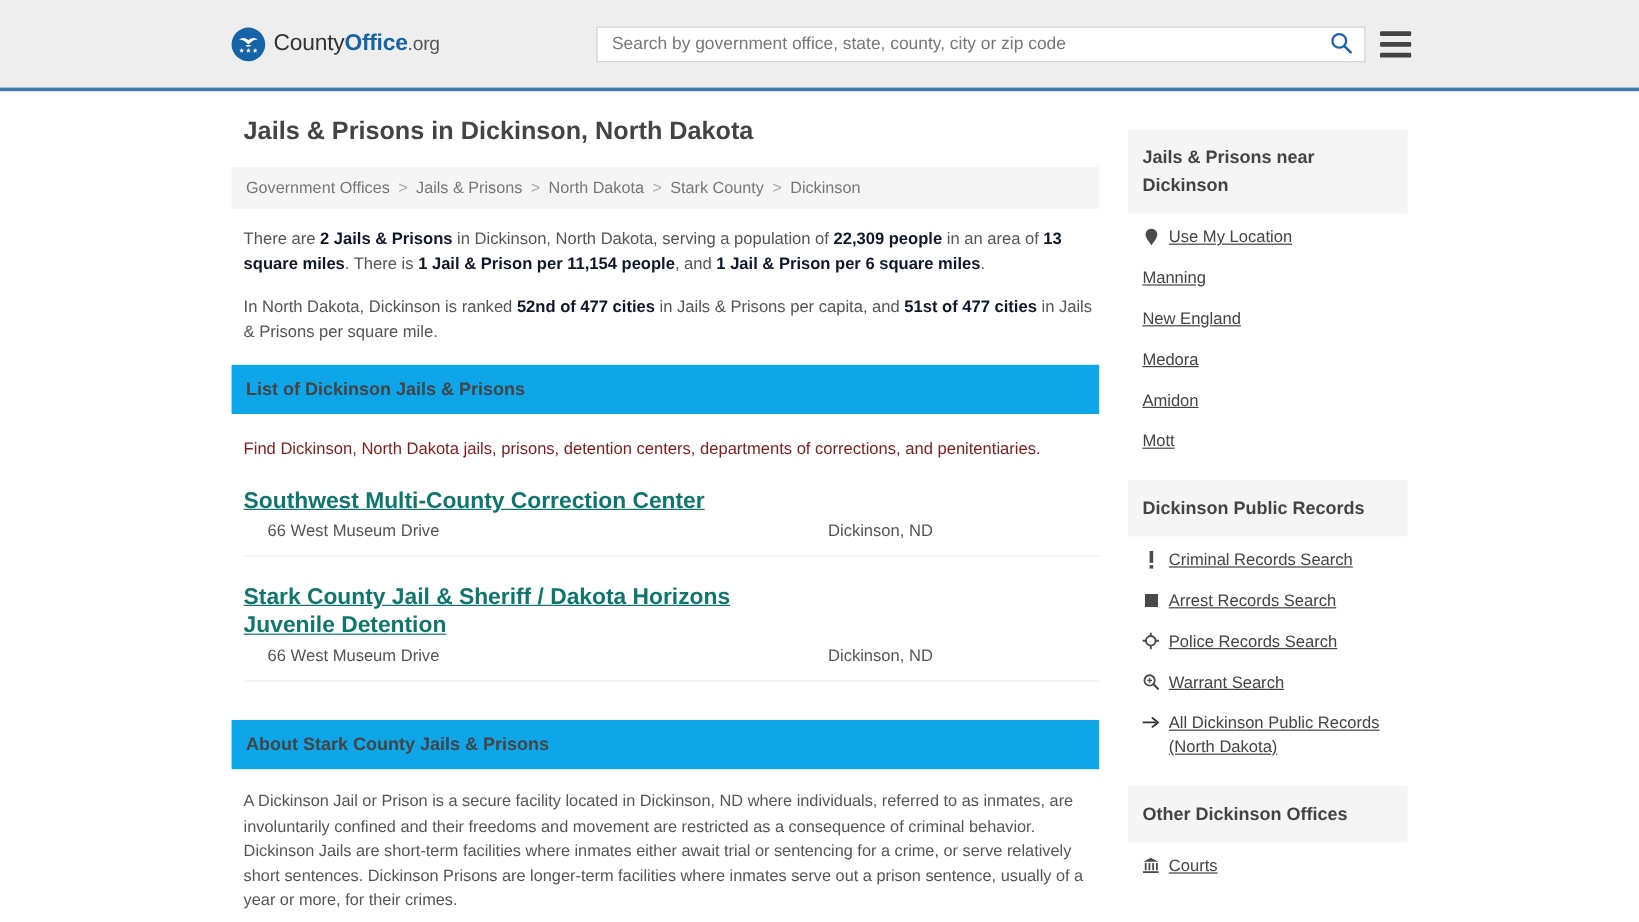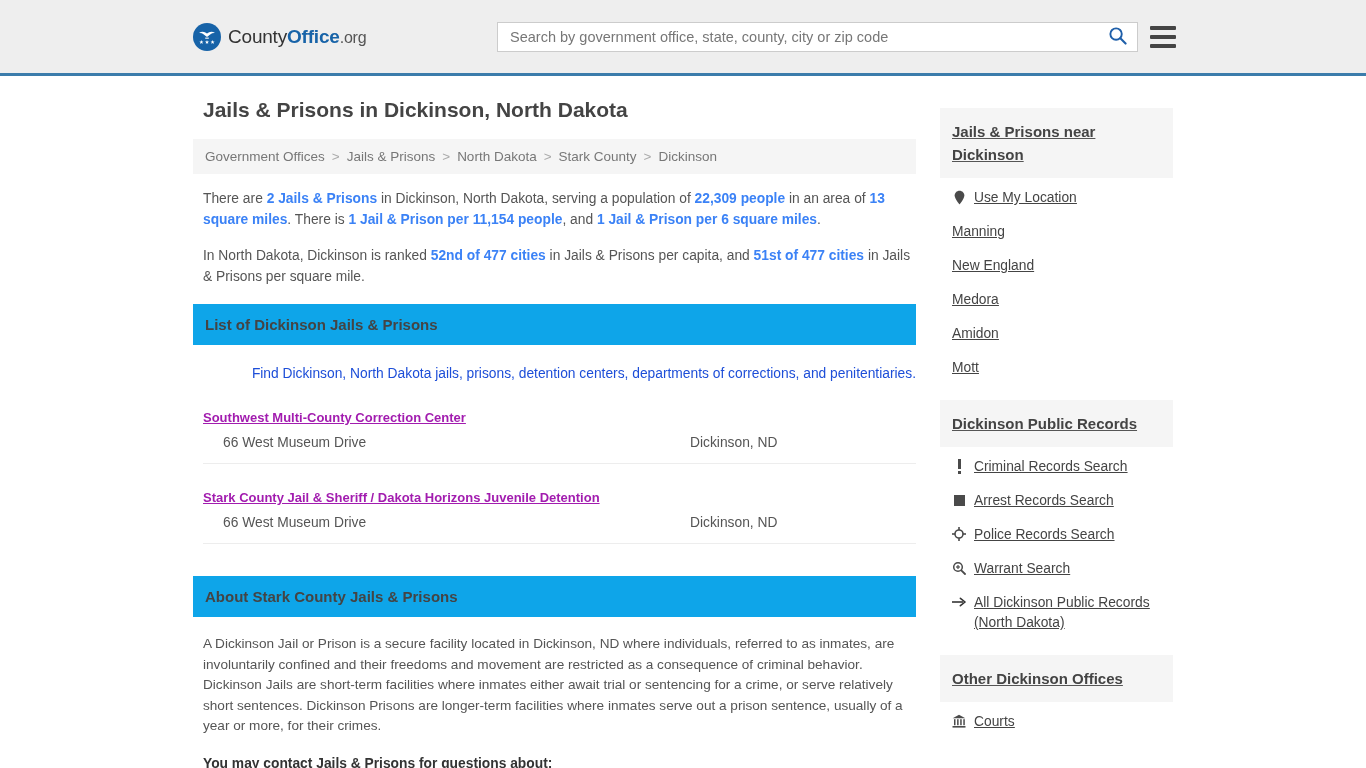--- a/index.html
+++ b/index.html
@@ -127,50 +127,49 @@
   }
   .crumb-sep { margin: 0 7px; color: #aaaaaa; }
 
   
   .intro-p {
     font-size: 13.8px;
     line-height: 21px;
     margin: 0 0 15px 10px;
     color: #555555;
   }
-  .intro-p b { color: #3b82f6; font-weight: bold; }
+  .intro-p b { color: #0f172a; font-weight: bold; }
 
   .section-head {
     background: #0ea5e9;
     padding: 12px 12px;
     font-size: 15px;
     font-weight: bold;
     color: #444444;
     margin: 17px 0 0 0;
   }
   .section-sub {
     font-size: 13.8px;
     line-height: 21px;
     margin: 18px 0 22px 10px;
-    color: #1d4ed8;
-    text-align: right;
+    color: #7f1d1d;
   }
 
   
   .listing {
     margin: 0 0 0 10px;
     padding-bottom: 9px;
     border-bottom: 1px solid #ededed;
   }
   .listing:last-of-type { border-bottom: 0; }
   .listing-title {
     display: inline-block;
-    font-size: 13px;
+    font-size: 19px;
     font-weight: bold;
-    color: #a21caf;
+    color: #0f766e;
     text-decoration: underline;
     line-height: 24px;
     margin-bottom: 2px;
     max-width: 420px;
   }
   .listing-row {
     display: flex;
     font-size: 13.8px;
     line-height: 22px;
     color: #555555;
@@ -187,21 +186,21 @@
   }
   .about-strong {
     font-size: 13.8px;
     font-weight: bold;
     color: #333333;
     margin: 17px 0 6px 10px;
     line-height: 20px;
   }
 
   
-  .side-box { margin-bottom: 8px; text-decoration: underline; }
+  .side-box { margin-bottom: 8px; }
   .side-head {
     background: #f5f5f5;
     padding: 12px 12px;
     font-size: 15px;
     font-weight: bold;
     color: #444444;
     line-height: 23px;
   }
   .side-links { padding: 10px 0 14px 12px; }
   .side-link-row {

